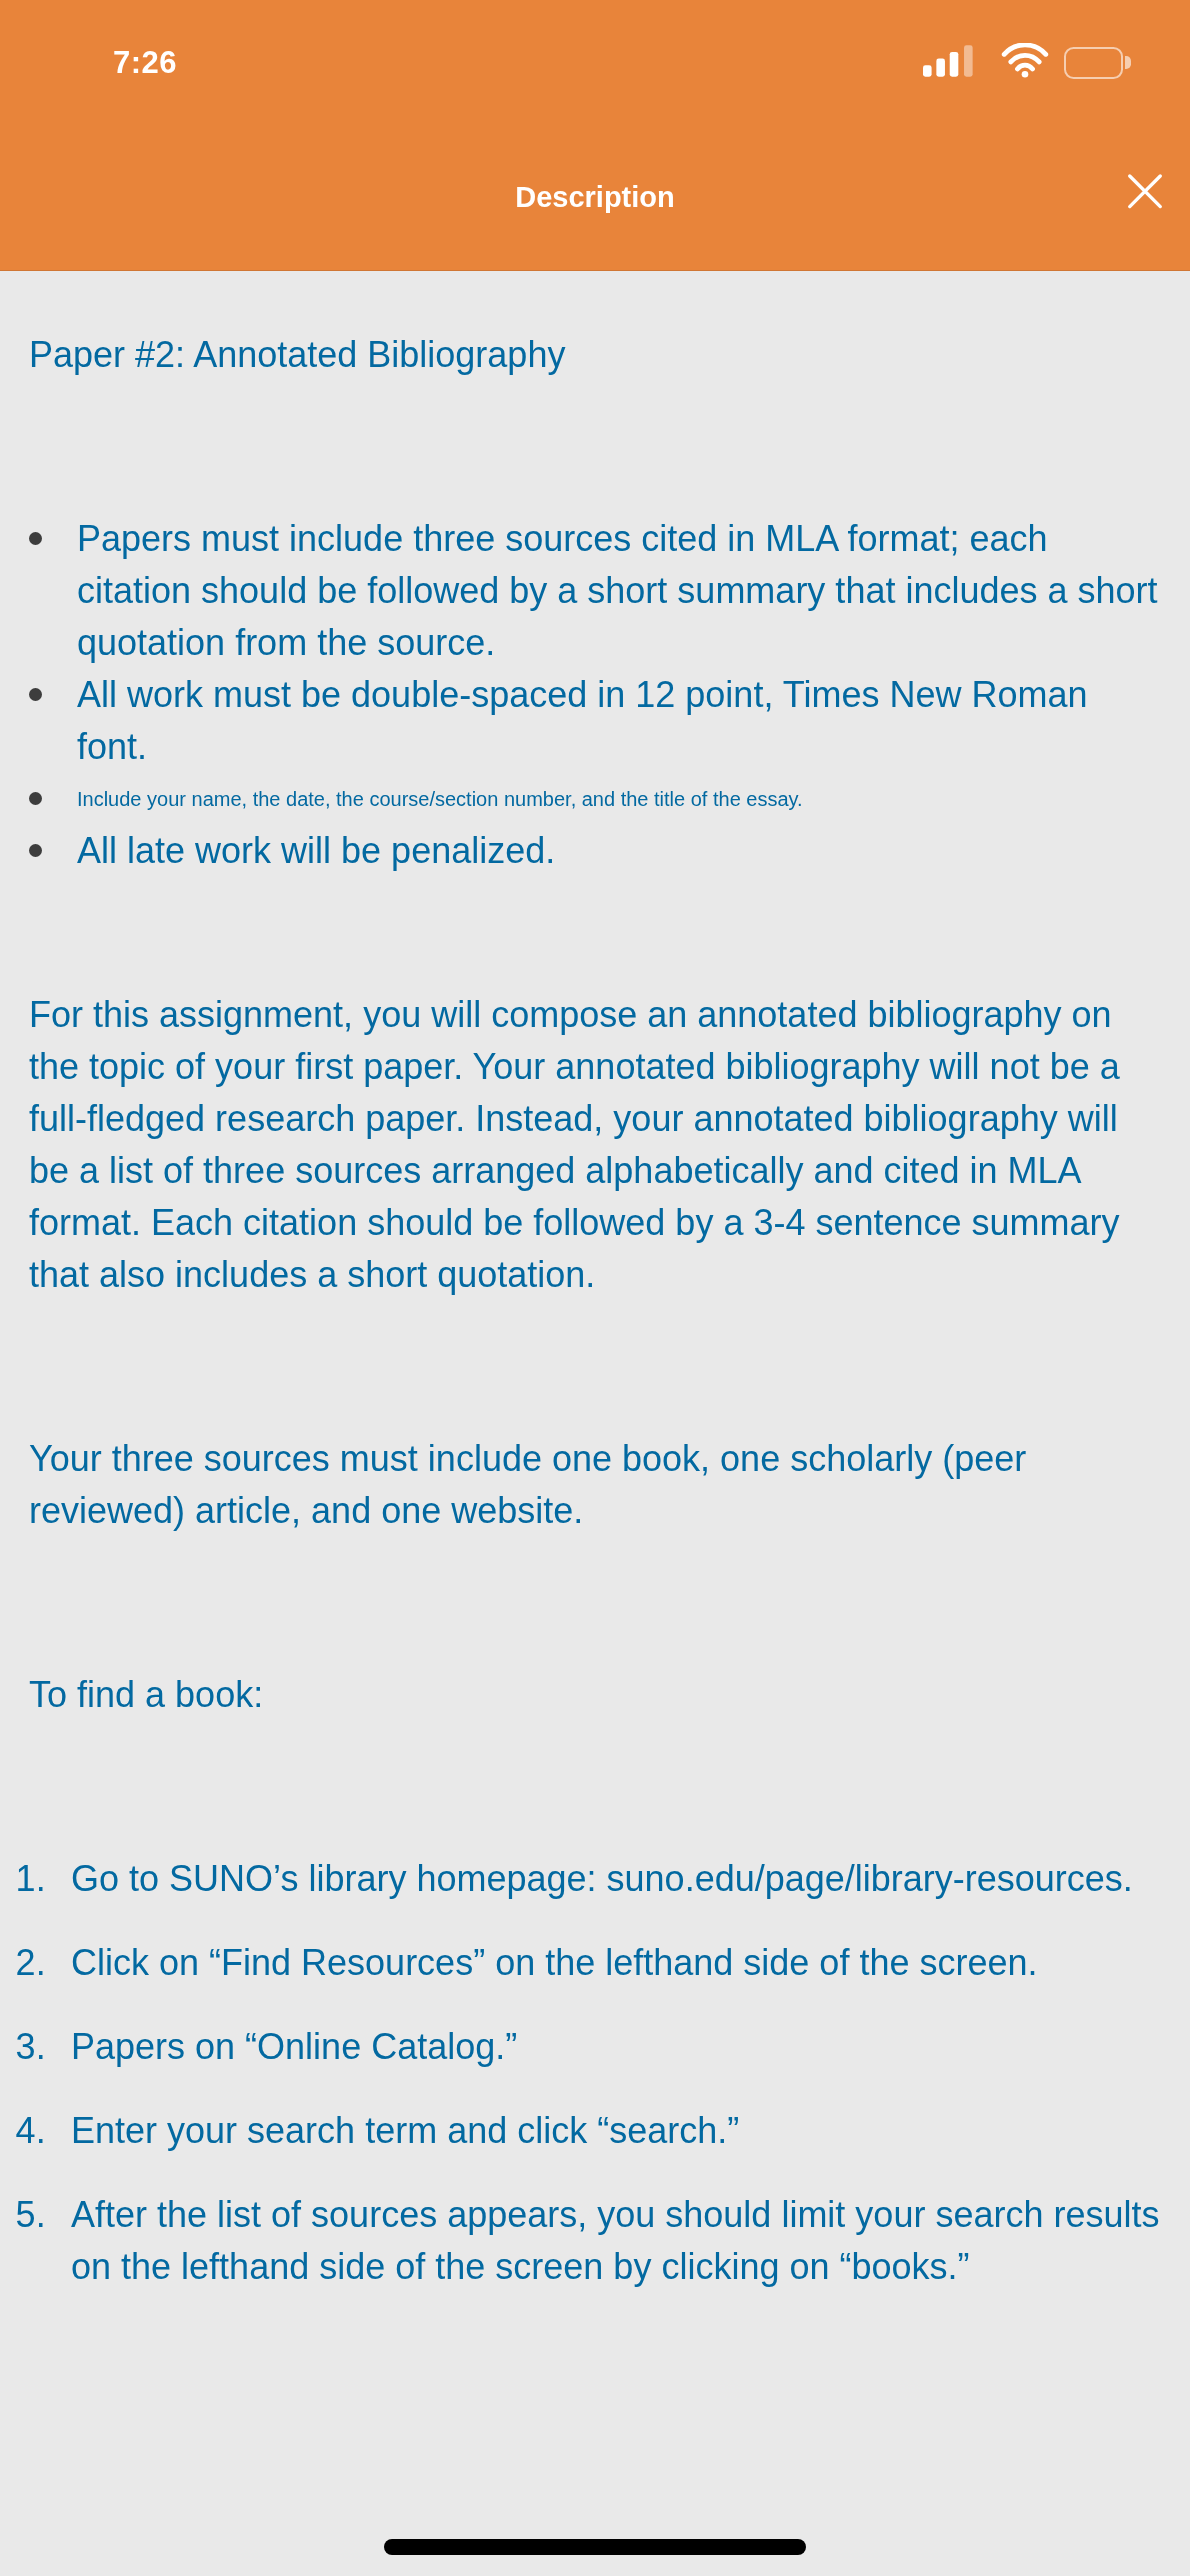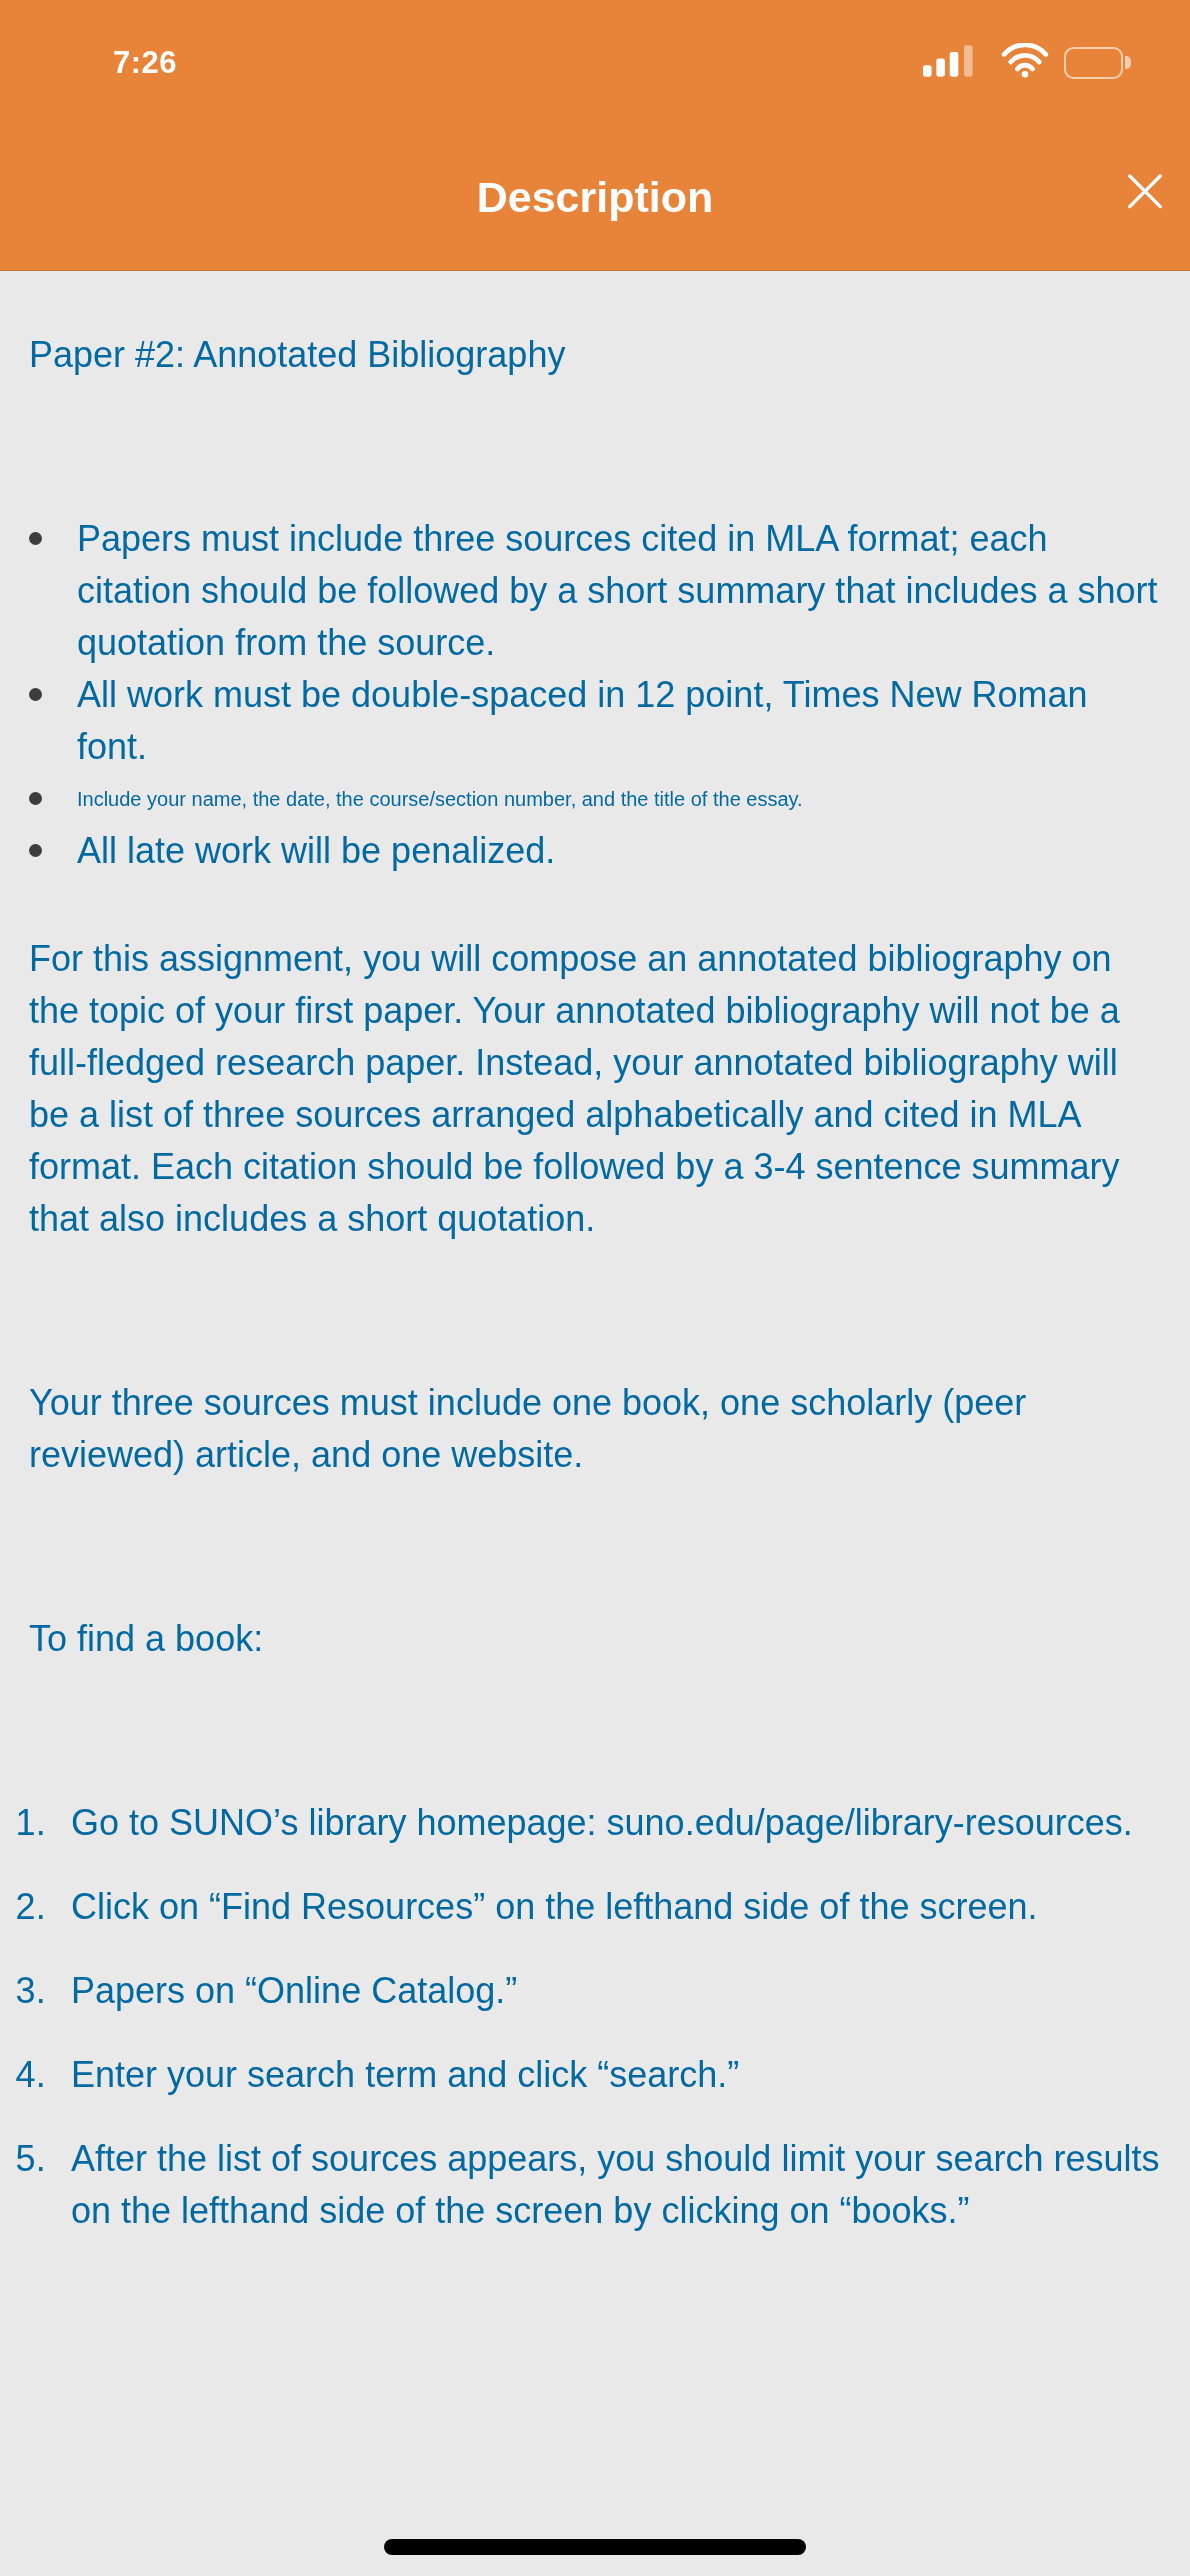--- a/index.html
+++ b/index.html
@@ -62,21 +62,21 @@
     position: absolute;
     top: 96px; left: 0; right: 0;
     height: 175px;
     padding-top: 27px;
     display: flex;
     align-items: center;
     justify-content: center;
   }
   .nav-title {
     color: #FFFFFF;
-    font-size: 43px;
+    font-size: 29px;
     font-weight: 600;
   }
   .close-button {
     position: absolute;
     right: 13.4px;
     top: 50%;
     transform: translateY(-36%);
     width: 63px; height: 63px;
     display: flex;
     align-items: center;
@@ -94,21 +94,21 @@
     padding: 58px 25px 12px 29px;
     overflow: hidden;
     color: #0369a1;
     font-size: 36px;
     line-height: 52px;
   }
   .content p { margin: 0 0 132px 0; }
 
   ul.bullet-list {
     list-style: none;
-    margin: 0 0 56px 0;
+    margin: 0 0 112px 0;
     padding: 0;
   }
   ul.bullet-list li {
     position: relative;
     padding-left: 48px;
   }
   ul.bullet-list li::before {
     content: "";
     position: absolute;
     left: 0; top: 19px;

